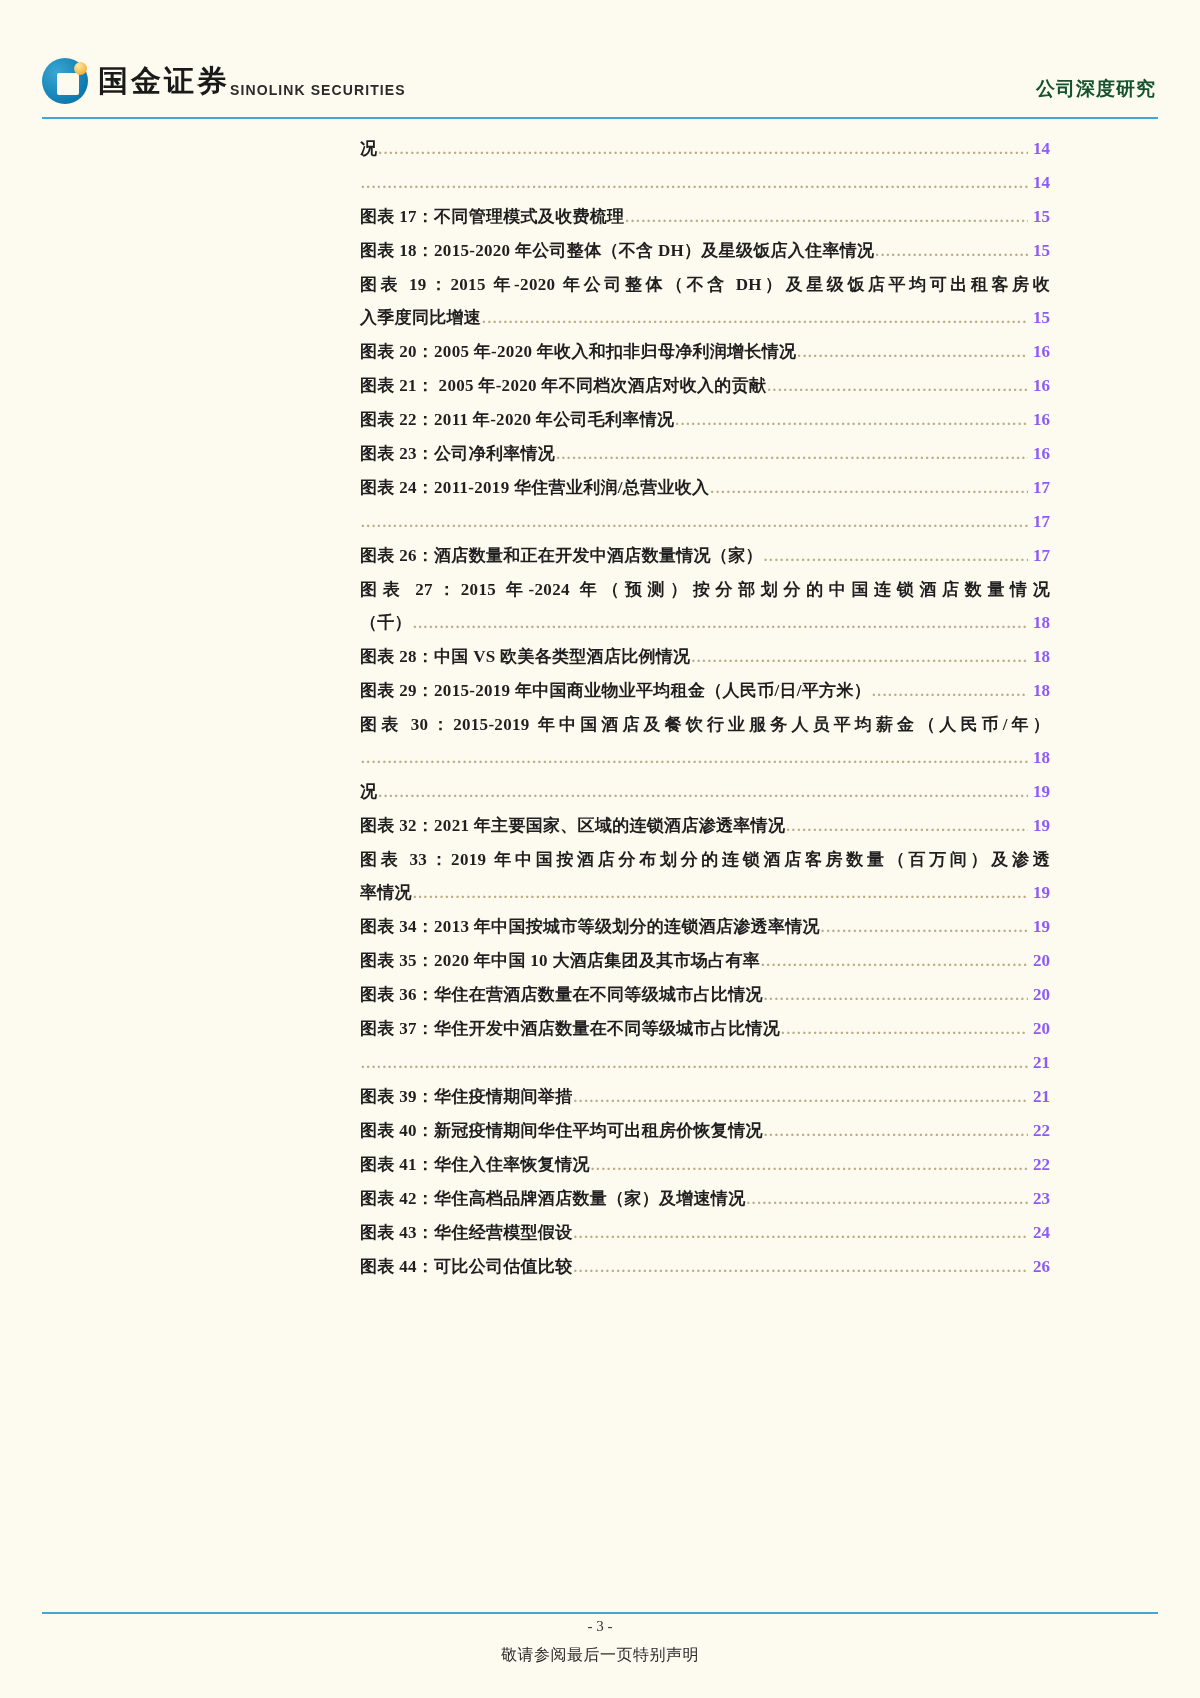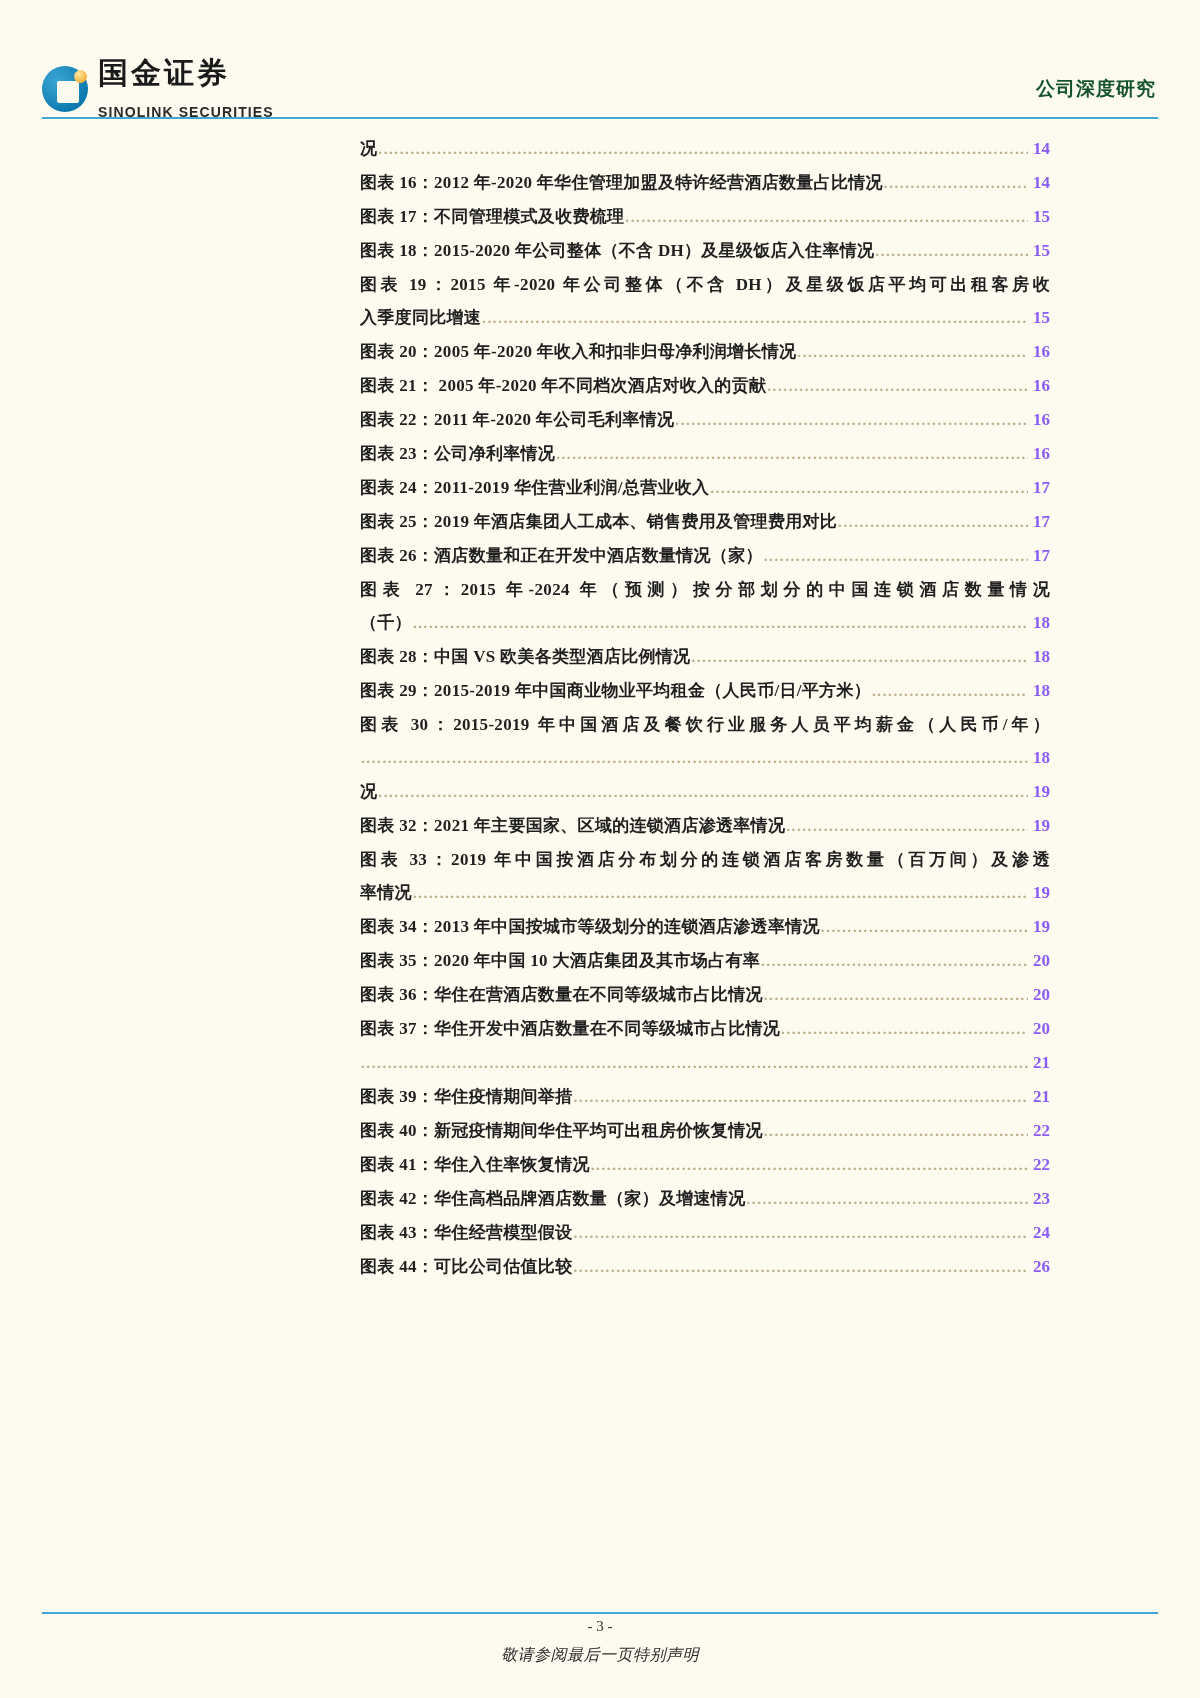--- a/index.html
+++ b/index.html
@@ -61,21 +61,21 @@
   }
   .logo-dot {
     position: absolute;
     right: 1px; top: 4px;
     width: 13px; height: 13px;
     border-radius: 50%;
     background: radial-gradient(circle at 35% 30%, #ffe9a8 0%, #f5b33c 70%, #e19a1e 100%);
   }
   .logo-text {
     display: flex;
-    flex-direction: column;
+    flex-direction: row;
     justify-content: space-between;
     line-height: 1;
   }
   .logo-cn {
     font-family: "Liberation Sans", sans-serif;
     font-weight: bold;
     font-size: 30px;
     letter-spacing: 3px;
     color: #1a1a1a;
   }
@@ -174,21 +174,20 @@
   }
   .footer-note {
     position: absolute;
     left: 0; right: 0;
     top: 1645px;
     text-align: center;
     font-size: 16px;
     color: #2a2a2a;
     font-family: "Liberation Serif", serif;
     letter-spacing: 0.5px;
-    font-style: italic;
   }
 </style>
 </head>
 <body>
 
 <div class="page">
 
   <div class="header">
     <div class="logo-block">
       <div class="logo-mark">
@@ -205,21 +204,20 @@
     <div class="header-rule"></div>
   </div>
 
   <div class="toc" id="toc-root">
       <div class="toc-line">
         <span class="toc-text">况</span>
         <span class="toc-leader">........................................................................................................................................................................................................</span>
         <span class="toc-page">14</span>
       </div>
       <div class="toc-line">
-        <span class="toc-text">图表 16：2012 年-2020 年华住管理加盟及特许经营酒店数量占比情况</span>
         <span class="toc-leader">........................................................................................................................................................................................................</span>
         <span class="toc-page">14</span>
       </div>
       <div class="toc-line">
         <span class="toc-text">图表 17：不同管理模式及收费梳理</span>
         <span class="toc-leader">........................................................................................................................................................................................................</span>
         <span class="toc-page">15</span>
       </div>
       <div class="toc-line">
         <span class="toc-text">图表 18：2015-2020 年公司整体（不含 DH）及星级饭店入住率情况</span>
@@ -253,21 +251,20 @@
         <span class="toc-text">图表 23：公司净利率情况</span>
         <span class="toc-leader">........................................................................................................................................................................................................</span>
         <span class="toc-page">16</span>
       </div>
       <div class="toc-line">
         <span class="toc-text">图表 24：2011-2019 华住营业利润/总营业收入</span>
         <span class="toc-leader">........................................................................................................................................................................................................</span>
         <span class="toc-page">17</span>
       </div>
       <div class="toc-line">
-        <span class="toc-text">图表 25：2019 年酒店集团人工成本、销售费用及管理费用对比</span>
         <span class="toc-leader">........................................................................................................................................................................................................</span>
         <span class="toc-page">17</span>
       </div>
       <div class="toc-line">
         <span class="toc-text">图表 26：酒店数量和正在开发中酒店数量情况（家）</span>
         <span class="toc-leader">........................................................................................................................................................................................................</span>
         <span class="toc-page">17</span>
       </div>
       <div class="toc-line">
         <span class="toc-text justified">图表 27：2015 年-2024 年（预测）按分部划分的中国连锁酒店数量情况</span>

